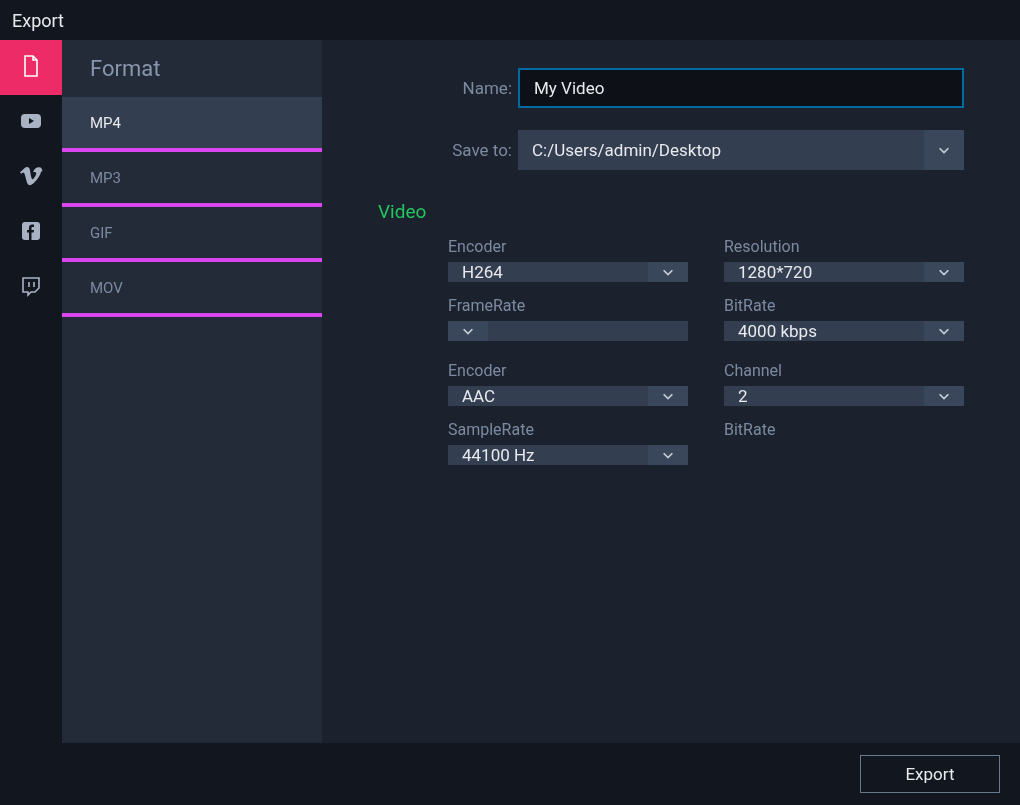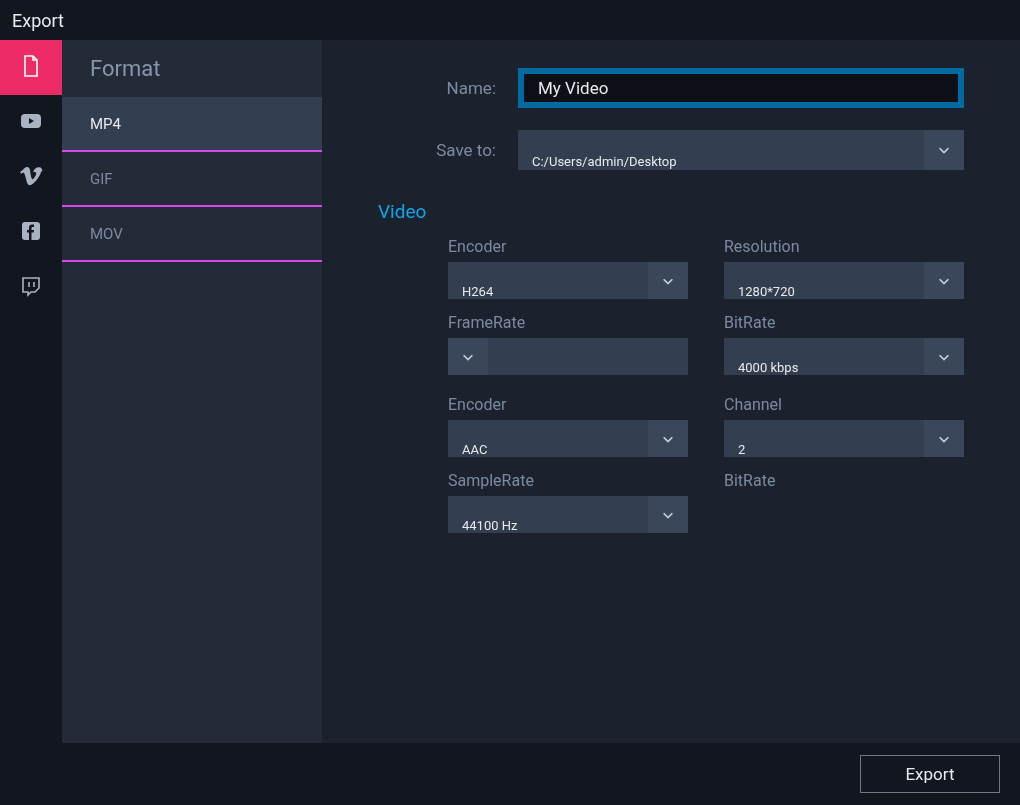--- a/index.html
+++ b/index.html
@@ -85,21 +85,21 @@
       font-weight: 400;
     }
     .format-item {
       height: 55px;
       display: flex;
       align-items: center;
       padding-left: 28px;
       font-size: 15px;
       color: #7c8aa0;
       cursor: pointer;
-      border-bottom: 2px solid #d946ef;
+      border-bottom: 4px solid #d946ef;
     }
     .format-item.selected {
       background: #333e50;
       color: #e8eaed;
     }
     .content {
       flex: 1;
       background: #1b222e;
       padding: 28px 56px 20px 56px;
       display: flex;
@@ -113,66 +113,65 @@
       margin-bottom: 24px;
     }
     .row {
       display: flex;
       align-items: center;
       margin-bottom: 22px;
     }
     .row-label {
       width: 140px;
       text-align: right;
-      padding-right: 22px;
+      padding-right: 6px;
       font-size: 17px;
       color: #7c8aa0;
     }
     .text-input {
       flex: 1;
       height: 40px;
       background: #0d1117;
-      border: 6px solid #0369a1;
+      border: 2px solid #0369a1;
       color: #e8eaed;
       font-size: 17px;
       padding: 0 14px;
       outline: none;
     }
     .dropdown {
       flex: 1;
       height: 40px;
       background: #333e50;
       display: flex;
       align-items: stretch;
       cursor: pointer;
     }
     .dropdown-value {
       flex: 1;
       display: flex;
       align-items: center;
       padding-left: 14px;
-      font-size: 13px;
-      color: #e8eaed;
-      margin-top: 22px;
+      font-size: 17px;
+      color: #e8eaed;
     }
     .dropdown-caret {
       width: 40px;
       background: #3a475a;
       display: flex;
       align-items: center;
       justify-content: center;
       color: #c4ccd9;
     }
     .dropdown-caret svg {
       width: 14px;
       height: 14px;
     }
     .subsection-title {
       font-size: 19px;
-      color: #0ea5e9;
+      color: #22c55e;
       font-weight: 400;
       margin-top: 8px;
       margin-bottom: 14px;
     }
     .grid {
       display: grid;
       grid-template-columns: 1fr 1fr;
       column-gap: 36px;
       row-gap: 14px;
       padding-left: 70px;
@@ -266,20 +265,23 @@
       </span>
     </div>
   </div>
 
   <div class="format-col">
     <div class="format-header">Format</div>
     <div class="format-item selected">
       <span>MP4</span>
     </div>
     <div class="format-item">
+      <span>MP3</span>
+    </div>
+    <div class="format-item">
       <span>GIF</span>
     </div>
     <div class="format-item">
       <span>MOV</span>
     </div>
   </div>
 
   <div class="content">
 
     <div class="row">

